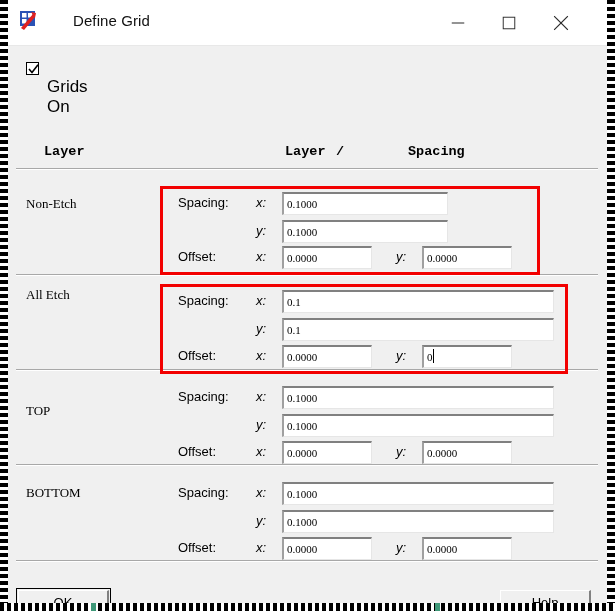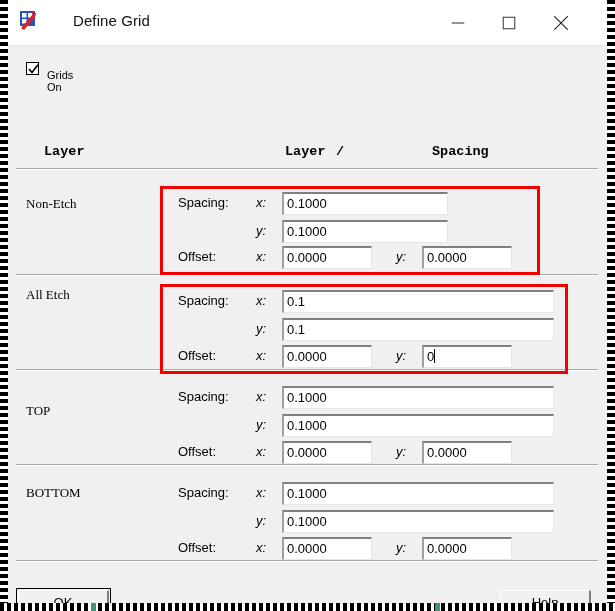--- a/index.html
+++ b/index.html
@@ -109,38 +109,38 @@
     position: absolute;
     left: 18px; top: 1px;
     width: 13px; height: 13px;
     background: #ffffff;
     border: 1px solid #000000;
     box-sizing: border-box;
   }
   #grids-on-box svg { position:absolute; left:1px; top:1px; }
   #grids-on-label {
     position: absolute;
-    left: 39px; top: 8px;
-    font-size: 11px;
+    left: 39px; top: 16px;
+    font-size: 17px;
     color: #000000;
   }
 
   
   .hdr {
     position: absolute;
     top: 98px;
     font-size: 13.5px;
     font-weight: bold;
     color: #000000;
     font-family: Liberation Mono, monospace;
   }
   #hdr-layer   { left: 36px; }
   #hdr-offset  { left: 277px; }
   #hdr-slash   { left: 328px; }
-  #hdr-spacing { left: 424px; }
+  #hdr-spacing { left: 400px; }
 
   .hline {
     position: absolute;
     left: 8px;
     width: 582px;
     height: 0;
     border-top: 1px solid #a8a8a8;
     border-bottom: 1px solid #ffffff;
   }
 
@@ -166,27 +166,28 @@
   }
   .tbox {
     position: absolute;
     background: #ffffff;
     box-sizing: border-box;
     border-top: 2px solid #808080;
     border-left: 2px solid #a0a0a0;
     border-right: 1px solid #e6e6e6;
     border-bottom: 1px solid #e6e6e6;
     height: 23px;
-    font-size: 13px;
+    font-size: 11px;
     color: #000000;
     line-height: 20px;
     padding-left: 3px;
     overflow: hidden;
     white-space: nowrap;
     cursor: text;
+    font-family: Liberation Serif, serif;
   }
   .tbox.caret::after {
     content: "";
     display: inline-block;
     width: 1px;
     height: 14px;
     background: #000;
     vertical-align: -2px;
     margin-left: 0px;
   }

